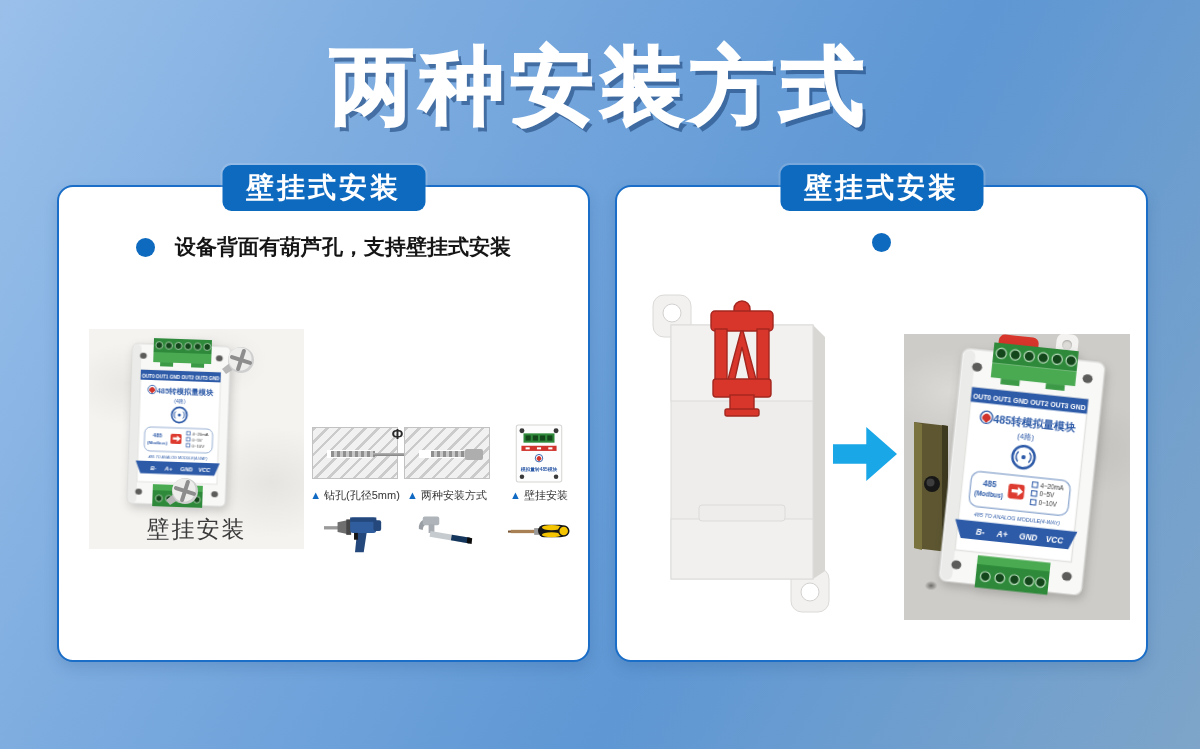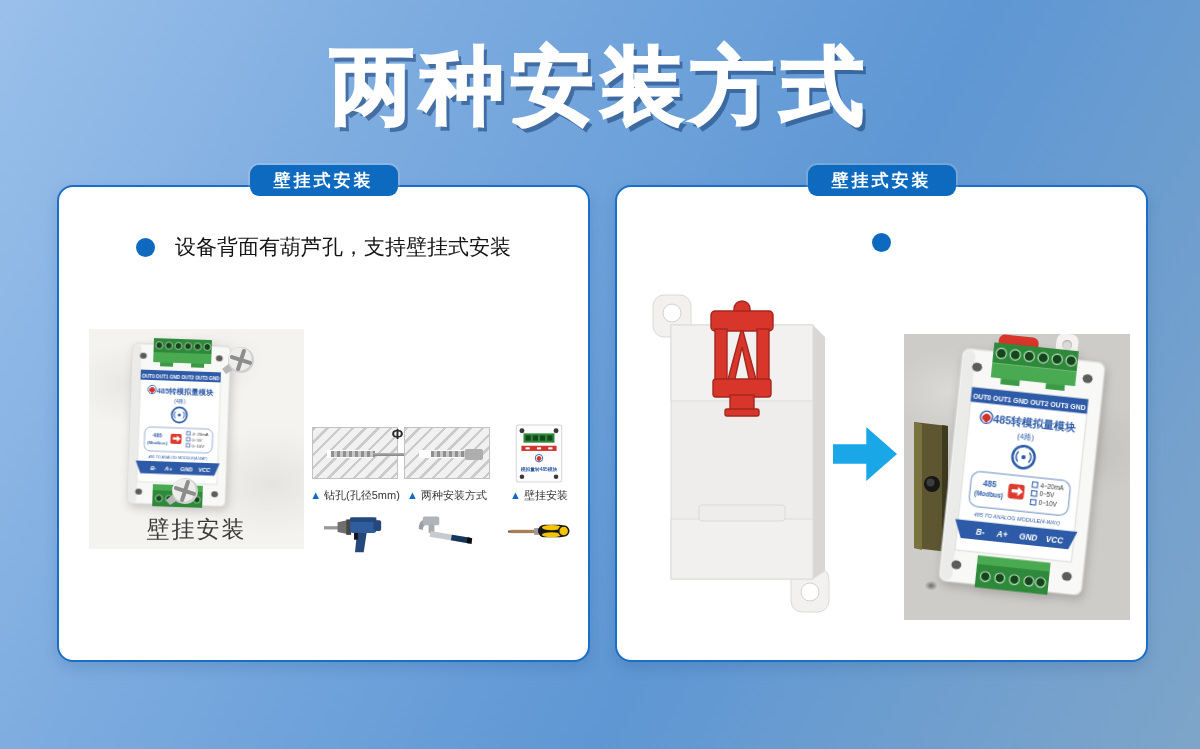--- a/index.html
+++ b/index.html
@@ -16,28 +16,28 @@
     -webkit-text-stroke:2px #ffffff;
   }
   .card {
     position:absolute; top:185px; width:533px; height:477px;
     background:#ffffff; border:2.5px solid #1b6ec7; border-radius:16px;
     box-shadow:0 6px 14px rgba(25,70,130,.18);
   }
   .card.left { left:57px; } .card.right { left:615px; }
   .card-badge {
     position:absolute; top:-22px; left:50%; transform:translateX(-50%);
-    background:#0e6abf; color:#fff; font-size:17px; font-weight:bold;
+    background:#0e6abf; color:#fff; font-size:28px; font-weight:bold;
     letter-spacing:3px; padding:4px 24px; border-radius:9px; white-space:nowrap;
     box-shadow:0 0 0 2px #ffffff22;
   }
   .bullet-row {
     position:absolute; top:46px; left:0; width:100%;
     display:flex; justify-content:center; align-items:center; gap:20px;
-    font-size:21px; color:#151515;
+    font-size:21px; color:#151515;font-weight:bold;
   }
   .dot { width:19px; height:19px; border-radius:50%; background:#0e6abf; flex:none; }
 
   
   .wall-photo {
     position:absolute; left:30px; top:142px; width:215px; height:220px;
     background:
       radial-gradient(90px 60px at 20% 25%, #e9e7e3 0%, transparent 70%),
       radial-gradient(110px 80px at 85% 70%, #e6e4e0 0%, transparent 70%),
       radial-gradient(70px 50px at 60% 15%, #eceae6 0%, transparent 70%),

